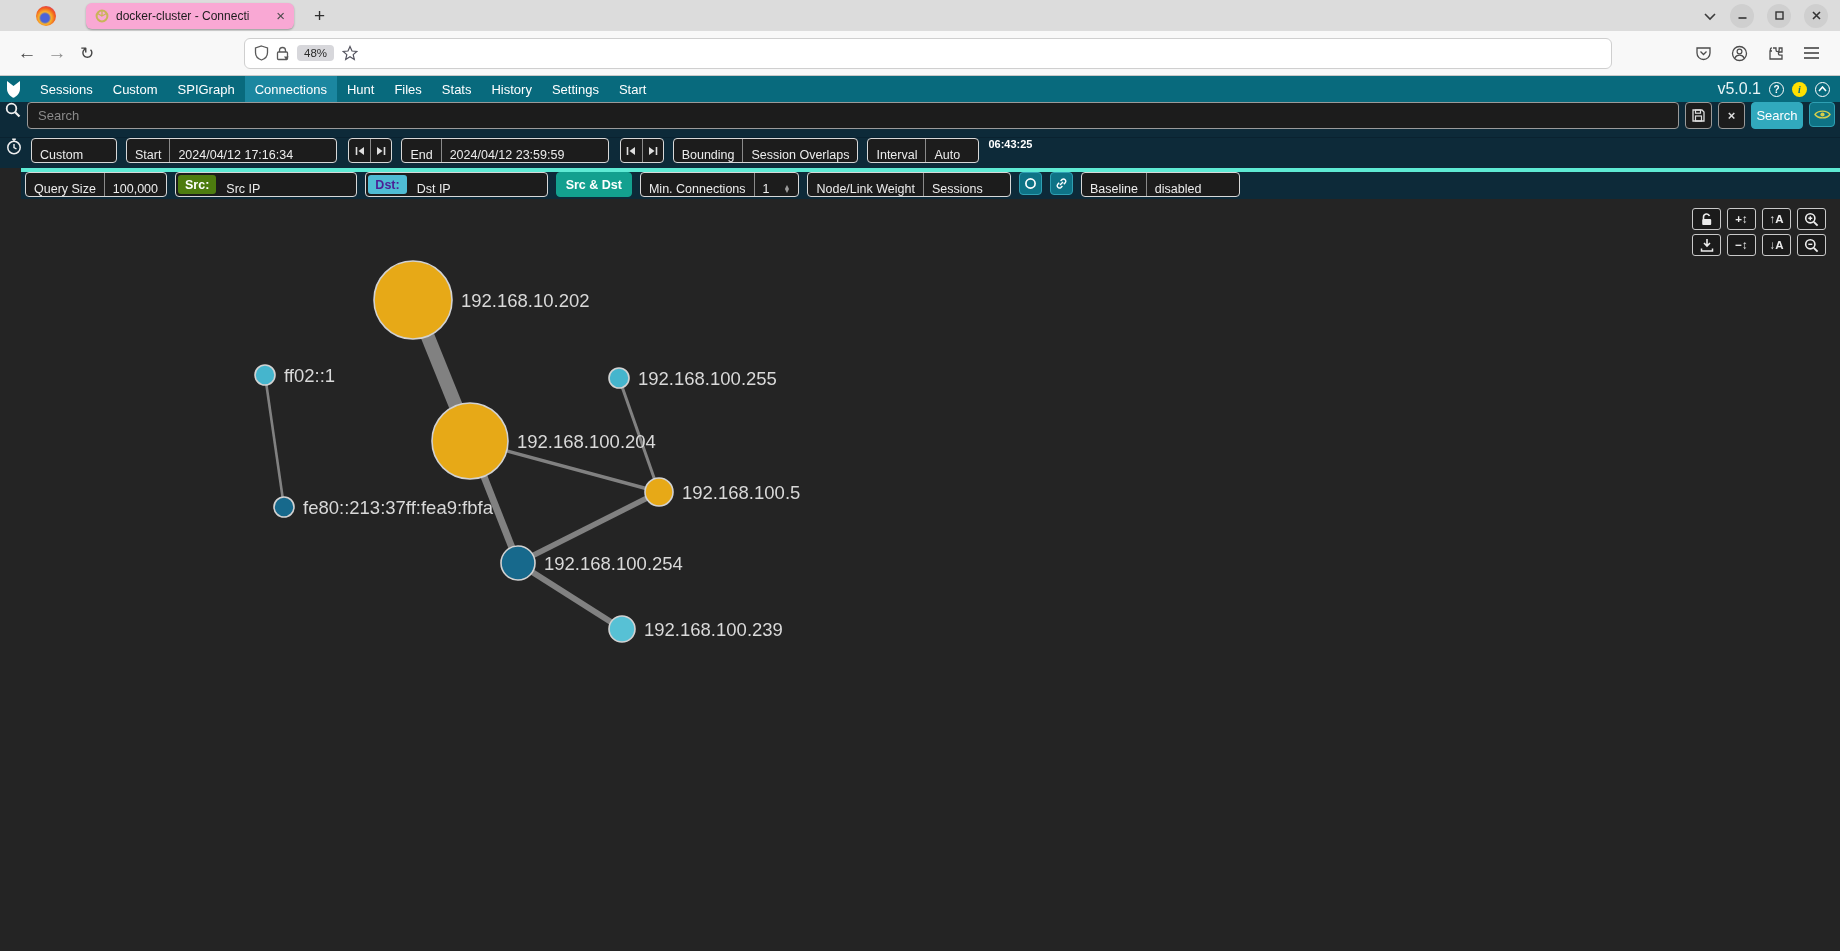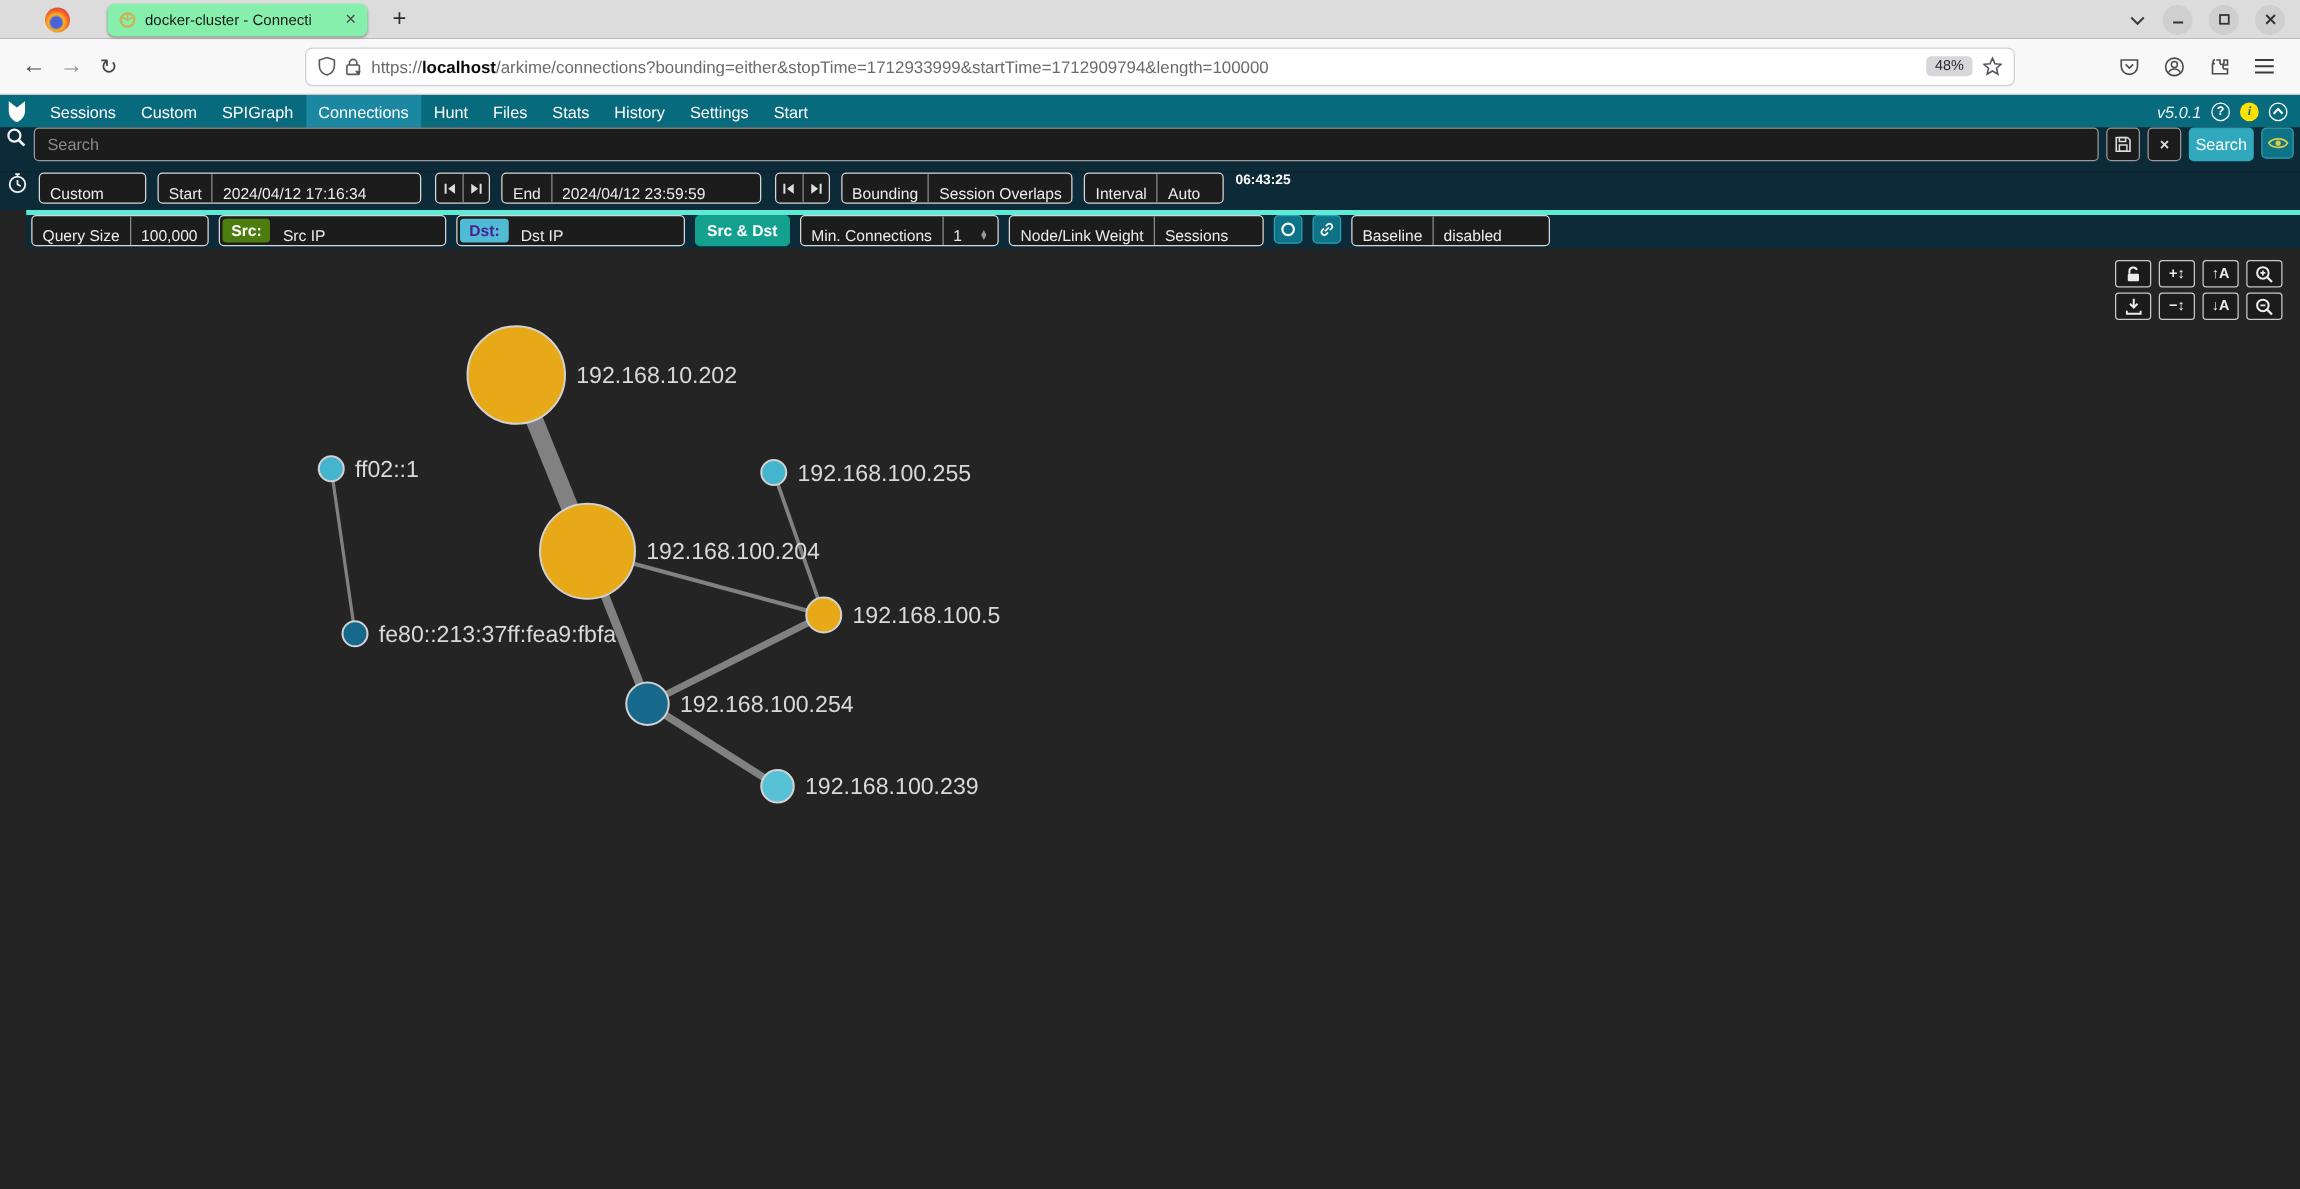--- a/index.html
+++ b/index.html
@@ -3,21 +3,21 @@
 <meta charset="utf-8">
 <style>
   * { box-sizing: border-box; margin: 0; padding: 0; }
   html,body { width:1840px; height:951px; overflow:hidden; }
   body { font-family:"Liberation Sans", sans-serif; background:#242424; }
 
   
   .tabbar { height:31px; background:#dcdcdc; display:flex; align-items:center; position:relative; }
   .fx-logo { width:20px; height:20px; border-radius:50%; margin-left:36px; flex:0 0 auto;
              background: radial-gradient(circle at 45% 60%, #4a63d8 0 26%, #f7b32b 38%, #f25c1f 62%, #d6356f 82%, #8a2ca0 100%); }
-  .tab { margin-left:30px; width:208px; height:26px; background:#86efac; border-radius:6px;
+  .tab { margin-left:30px; width:208px; height:26px; background:#f9a8d4; border-radius:6px;
          display:flex; align-items:center; padding:0 9px; box-shadow:0 1px 2px rgba(0,0,0,.3); }
   .favicon { width:14px; height:14px; flex:0 0 auto; }
   .tab-title { font-size:12px; color:#1c1c1c; white-space:nowrap; overflow:hidden; flex:1; margin:0 7px;
                -webkit-mask-image:linear-gradient(90deg,#000 85%,transparent); mask-image:linear-gradient(90deg,#000 85%,transparent); }
   .tab-close { font-size:15px; color:#4a4a4a; line-height:1; cursor:default; }
   .newtab { font-size:19px; color:#2e2e2e; margin-left:20px; line-height:1; }
   .tabbar-right { margin-left:auto; display:flex; align-items:center; gap:13px; padding-right:12px; }
   .winbtn { width:24px; height:24px; border-radius:50%; background:#cfcfcf; display:flex; align-items:center; justify-content:center; }
 
   
@@ -31,21 +31,21 @@
   .url-host { color:#0c0c0c; font-weight:700; }
   .zoom-badge { background:#d7d7db; color:#2b2b2b; font-size:11.5px; border-radius:4px; padding:2px 7px; margin:0 8px; }
   .toolbar-right { display:flex; align-items:center; gap:19px; margin-left:auto; padding-right:8px; }
 
   
   .arkime-nav { height:26px; background:#086a7d; display:flex; align-items:center; }
   .arkime-logo { margin:0 9px 0 6px; display:flex; align-items:center; }
   .nav-item { color:#fff; font-size:13px; padding:0 10px; height:26px; display:flex; align-items:center; cursor:default; }
   .nav-item.active { background:#1b87a0; }
   .nav-right { margin-left:auto; display:flex; align-items:center; gap:8px; padding-right:10px; }
-  .nav-version { color:#e8f4f6; font-size:13px;font-style:italic; }
+  .nav-version { color:#e8f4f6; font-size:16px; }
   .circle-ic { width:15px; height:15px; border-radius:50%; display:flex; align-items:center; justify-content:center;
                font-size:10px; font-weight:700; }
   .ring { border:1.4px solid #fff; color:#fff; }
   .info-ic { background:#ffe000; color:#086a7d; font-family:"Liberation Serif",serif; font-style:italic; }
 
   
   .crow { background:#0d2a39; display:flex; align-items:flex-start; color:#ececec; }
   .search-row { height:35px; padding:0 5px; gap:6px; }
   .search-input { flex:1; height:27px; background:#1c1c1c; border:1px solid #9a9a9a; border-radius:4px;
                   color:#ececec; padding:0 10px; font-size:13px; font-family:inherit; outline:none; }
@@ -127,21 +127,20 @@
   <span class="reload">↻</span>
   <div class="urlbar">
     <svg width="15" height="16" viewBox="0 0 15 16">
       <path d="M7.5 1 L13.5 3 V7.5 C13.5 11.5 10.8 13.9 7.5 15 C4.2 13.9 1.5 11.5 1.5 7.5 V3 Z" fill="none" stroke="#5a5a5a" stroke-width="1.3"></path>
     </svg>
     <svg width="13" height="15" style="margin-left:7px" viewBox="0 0 13 15">
       <rect x="1.5" y="6" width="10" height="7.5" rx="1" fill="none" stroke="#5a5a5a" stroke-width="1.3"></rect>
       <path d="M3.5 6 V4.5 a3 3 0 0 1 6 0 V6" fill="none" stroke="#5a5a5a" stroke-width="1.3"></path>
       <path d="M8 10.5 L12.6 10.5 L10.3 14.2 Z" fill="#5a5a5a"></path>
     </svg>
-    <span class="url-text"><span>https://</span><span class="url-host">localhost</span><span>/arkime/connections?bounding=either&amp;stopTime=1712933999&amp;startTime=1712909794&amp;length=100000</span></span>
     <span class="zoom-badge">48%</span>
     <svg width="16" height="16" viewBox="0 0 16 16">
       <path d="M8 1.5 L10 6 L14.8 6.4 L11.2 9.6 L12.3 14.4 L8 11.8 L3.7 14.4 L4.8 9.6 L1.2 6.4 L6 6 Z" fill="none" stroke="#53535e" stroke-width="1.2"></path>
     </svg>
   </div>
   <div class="toolbar-right">
     <svg width="17" height="17" viewBox="0 0 17 17">
       <path d="M2 3 h13 v5 a6.5 6.5 0 0 1 -13 0 Z" fill="none" stroke="#4c4c4c" stroke-width="1.3"></path>
       <polyline points="5.5,6.5 8.5,9.5 11.5,6.5" fill="none" stroke="#4c4c4c" stroke-width="1.3"></polyline>
     </svg>

